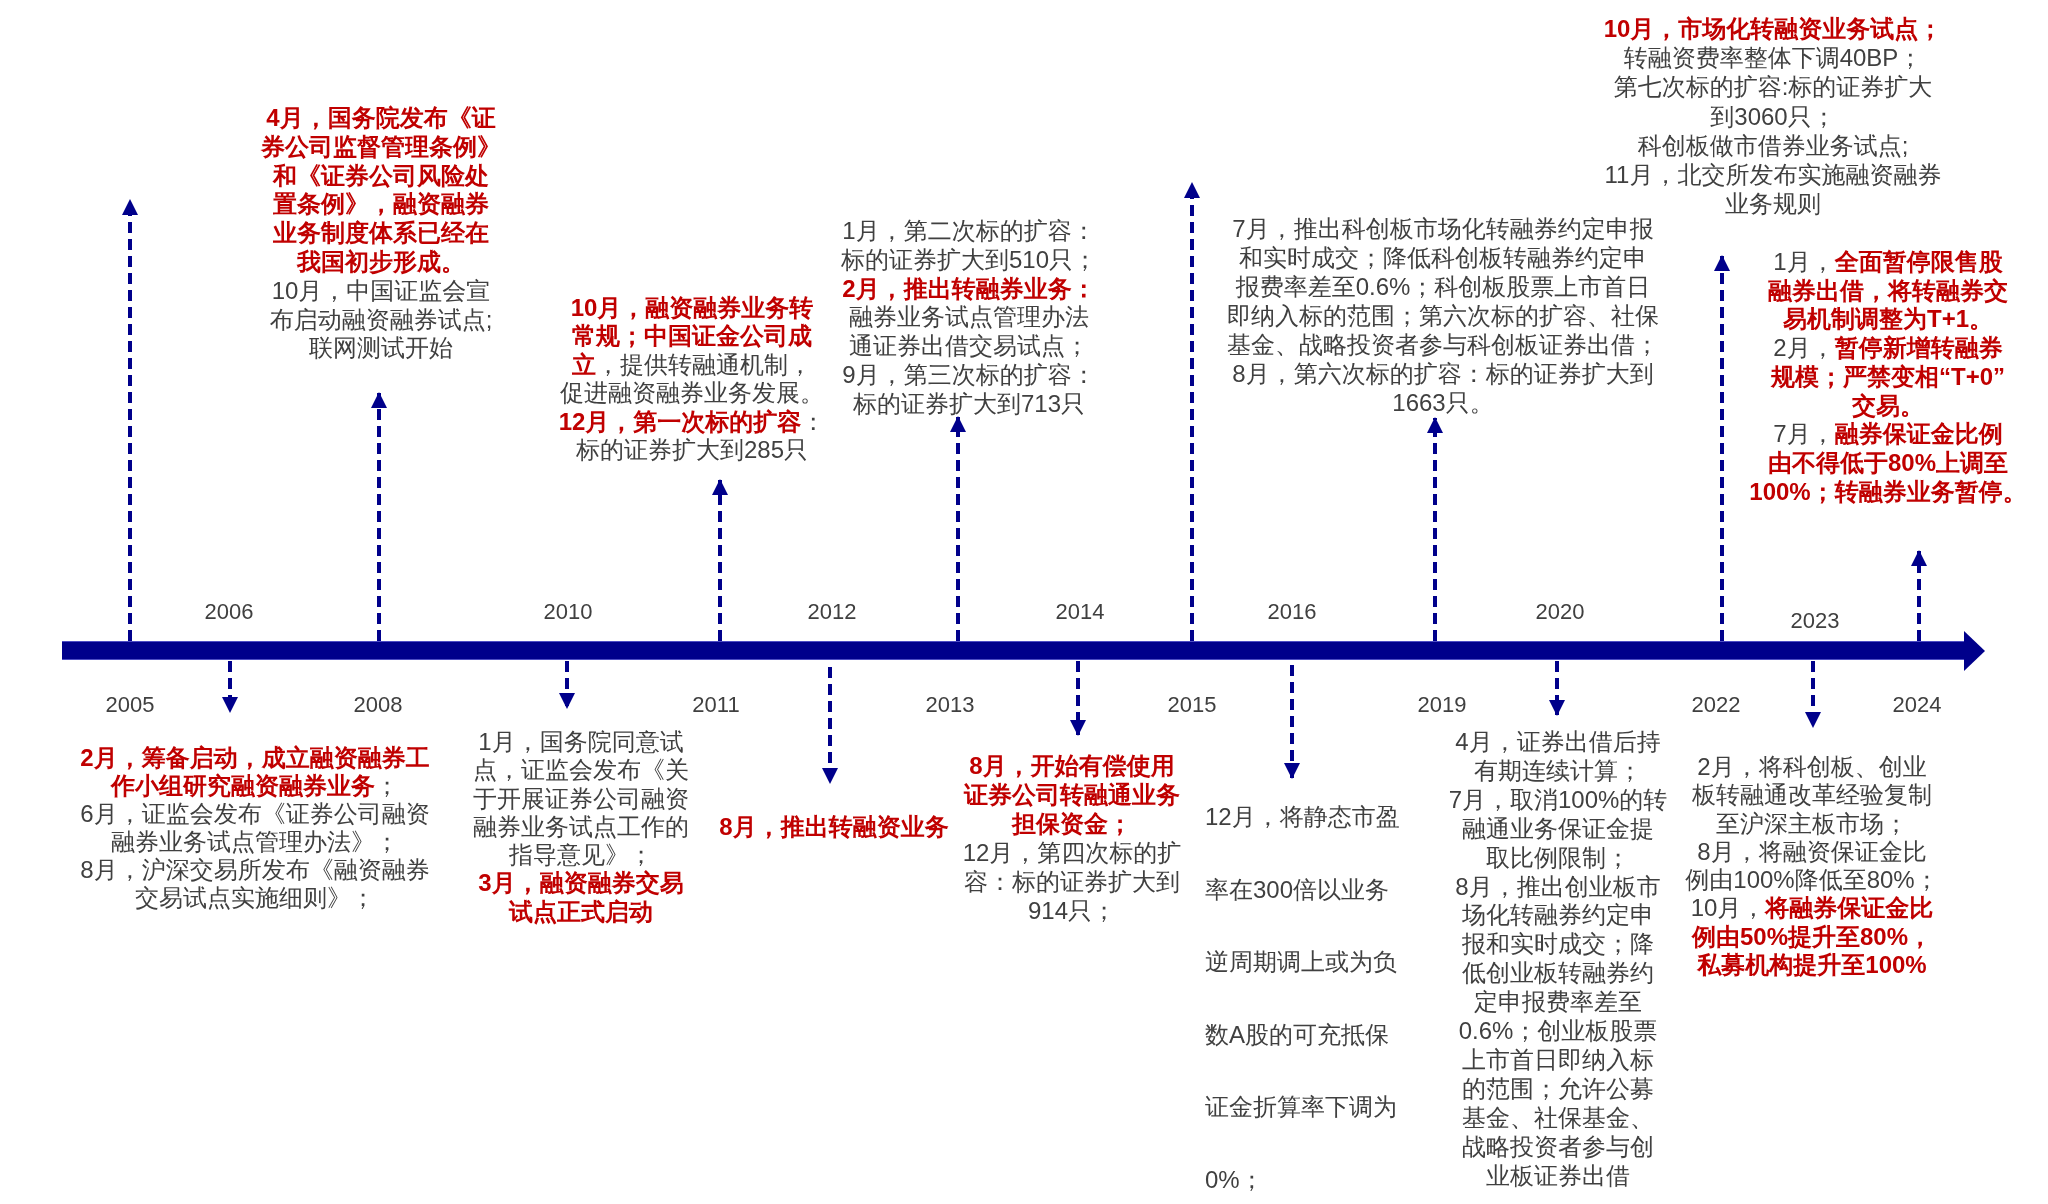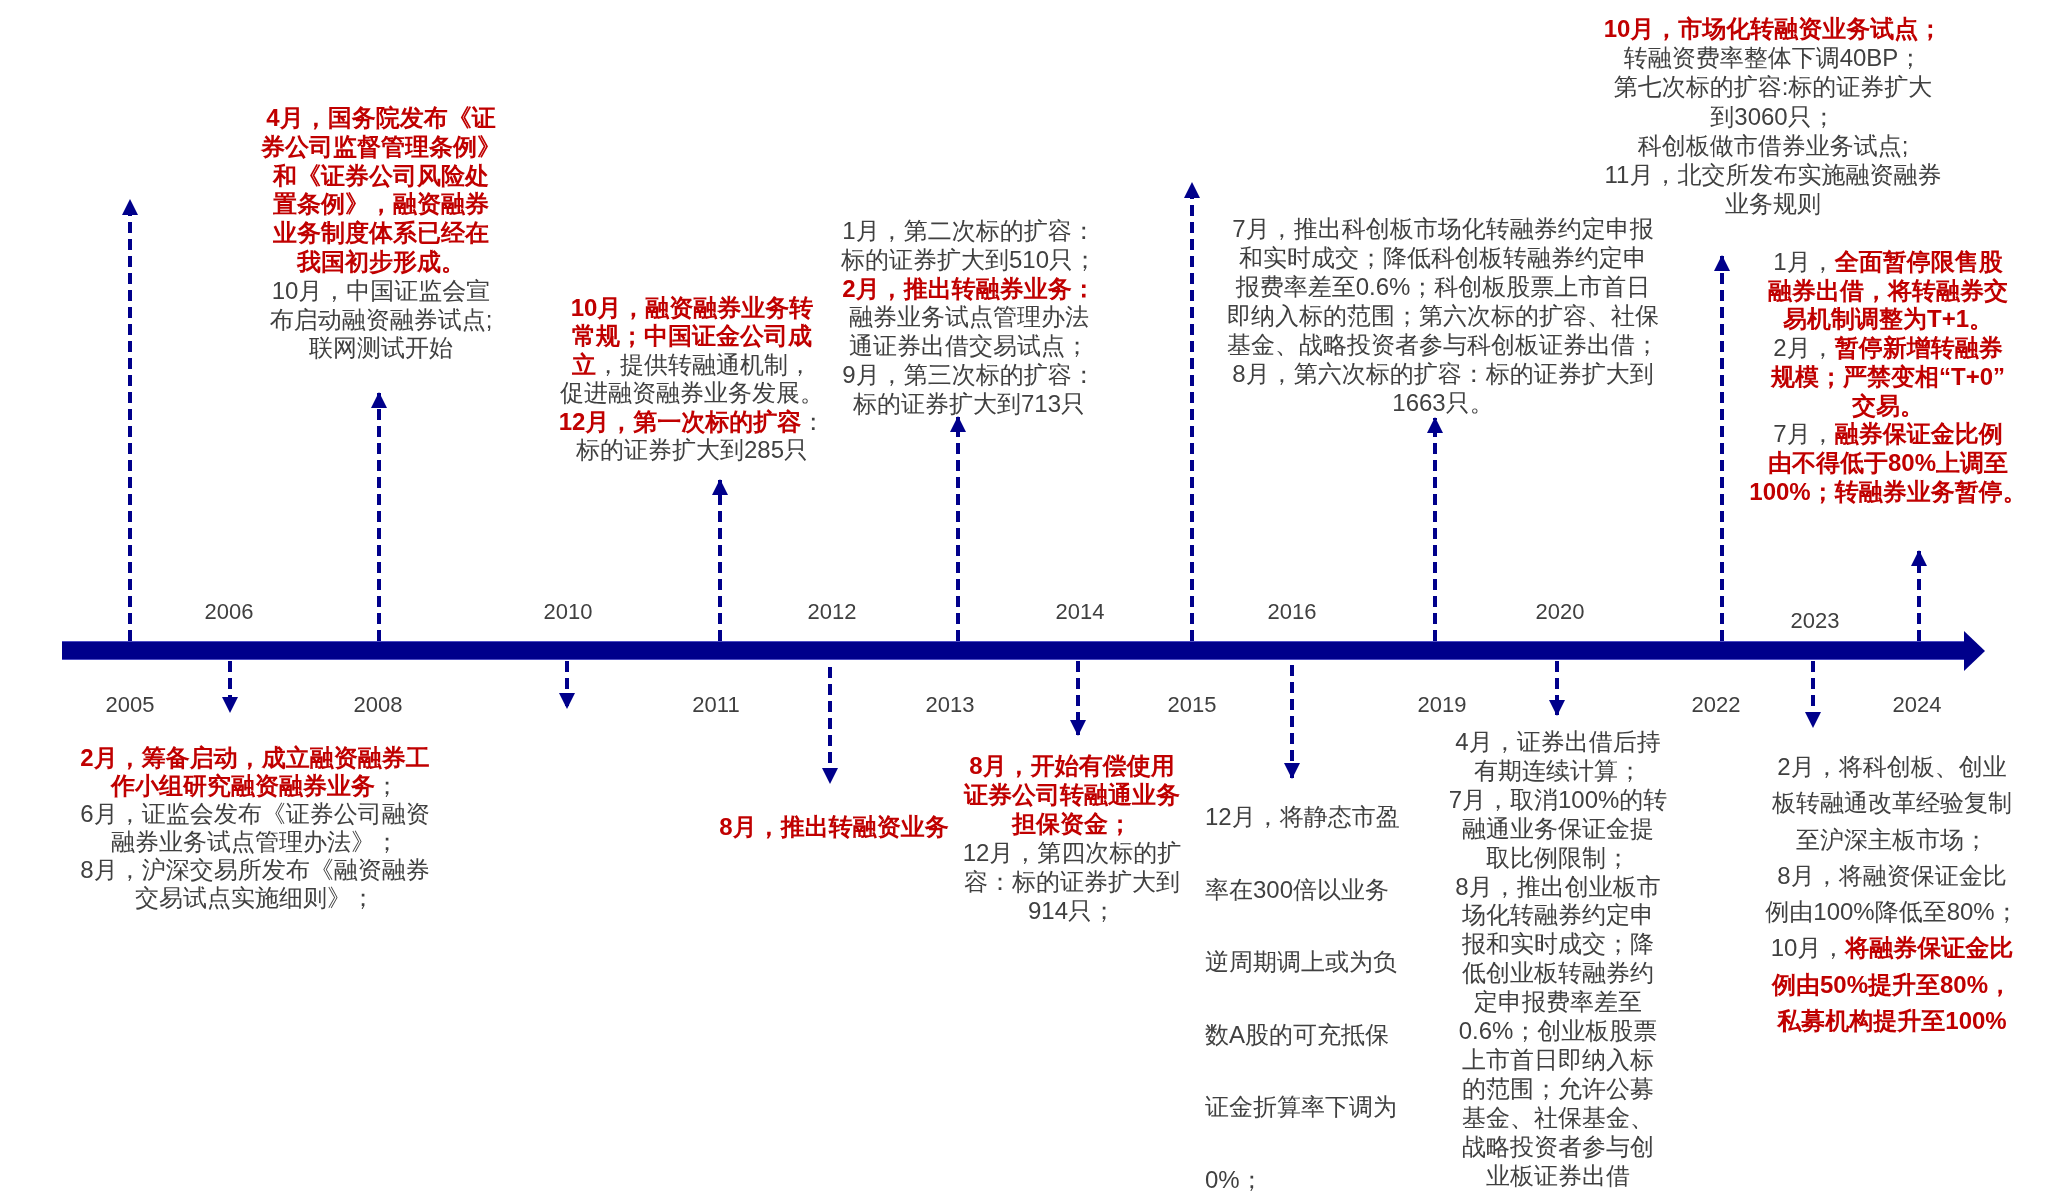--- a/index.html
+++ b/index.html
@@ -80,21 +80,21 @@
   #ev2019{left:1223px;top:214px;width:440px;line-height:29px;}
   #ev2022{left:1593px;top:14px;width:360px;line-height:29.2px;}
   #ev2024{left:1748px;top:248px;width:280px;line-height:28.7px;}
 
   #ev2006{left:70px;top:744px;width:370px;line-height:28px;}
   #ev2010{left:461px;top:728px;width:240px;line-height:28.3px;}
   #ev2012{left:704px;top:813px;width:260px;line-height:28px;}
   #ev2014{left:947px;top:751px;width:250px;line-height:29px;align-items:center;}
   #ev2016{left:1205px;top:803px;width:230px;line-height:28.5px;}
   #ev2020{left:1443px;top:728px;width:230px;line-height:28.9px;}
-  #ev2023{left:1762px;top:753px;width:260px;line-height:28.3px;gap:8px;}
+  #ev2023{left:1682px;top:753px;width:260px;line-height:28.3px;}
 </style>
 </head>
 <body>
 
 <div id="canvas">
 
   <div class="bar"></div>
   <div class="bar-head"></div>
 
   <div class="yr" id="yr2006">2006</div>
@@ -219,20 +219,29 @@
       <div class="line"><span class="em">100%；转融券业务暂停。</span></div>
     </div>
 
   <div class="ev" id="ev2006">
       <div class="line"><span class="em">2月，筹备启动，成立融资融券工</span></div>
       <div class="line"><span class="em">作小组研究融资融券业务</span><span class="tx">；</span></div>
       <div class="line"><span class="tx">6月，证监会发布《证券公司融资</span></div>
       <div class="line"><span class="tx">融券业务试点管理办法》；</span></div>
       <div class="line"><span class="tx">8月，沪深交易所发布《融资融券</span></div>
       <div class="line"><span class="tx">交易试点实施细则》；</span></div>
+    </div>
+  <div class="ev" id="ev2010">
+      <div class="line"><span class="tx">1月，国务院同意试</span></div>
+      <div class="line"><span class="tx">点，证监会发布《关</span></div>
+      <div class="line"><span class="tx">于开展证券公司融资</span></div>
+      <div class="line"><span class="tx">融券业务试点工作的</span></div>
+      <div class="line"><span class="tx">指导意见》；</span></div>
+      <div class="line"><span class="em">3月，融资融券交易</span></div>
+      <div class="line"><span class="em">试点正式启动</span></div>
     </div>
   <div class="ev" id="ev2012">
       <div class="line"><span class="em">8月，推出转融资业务</span></div>
     </div>
   <div class="ev" id="ev2014">
       <div class="line"><span class="em">8月，开始有偿使用</span></div>
       <div class="line"><span class="em">证券公司转融通业务</span></div>
       <div class="line"><span class="em">担保资金；</span></div>
       <div class="line"><span class="tx">12月，第四次标的扩</span></div>
       <div class="line"><span class="tx">容：标的证券扩大到</span></div>

